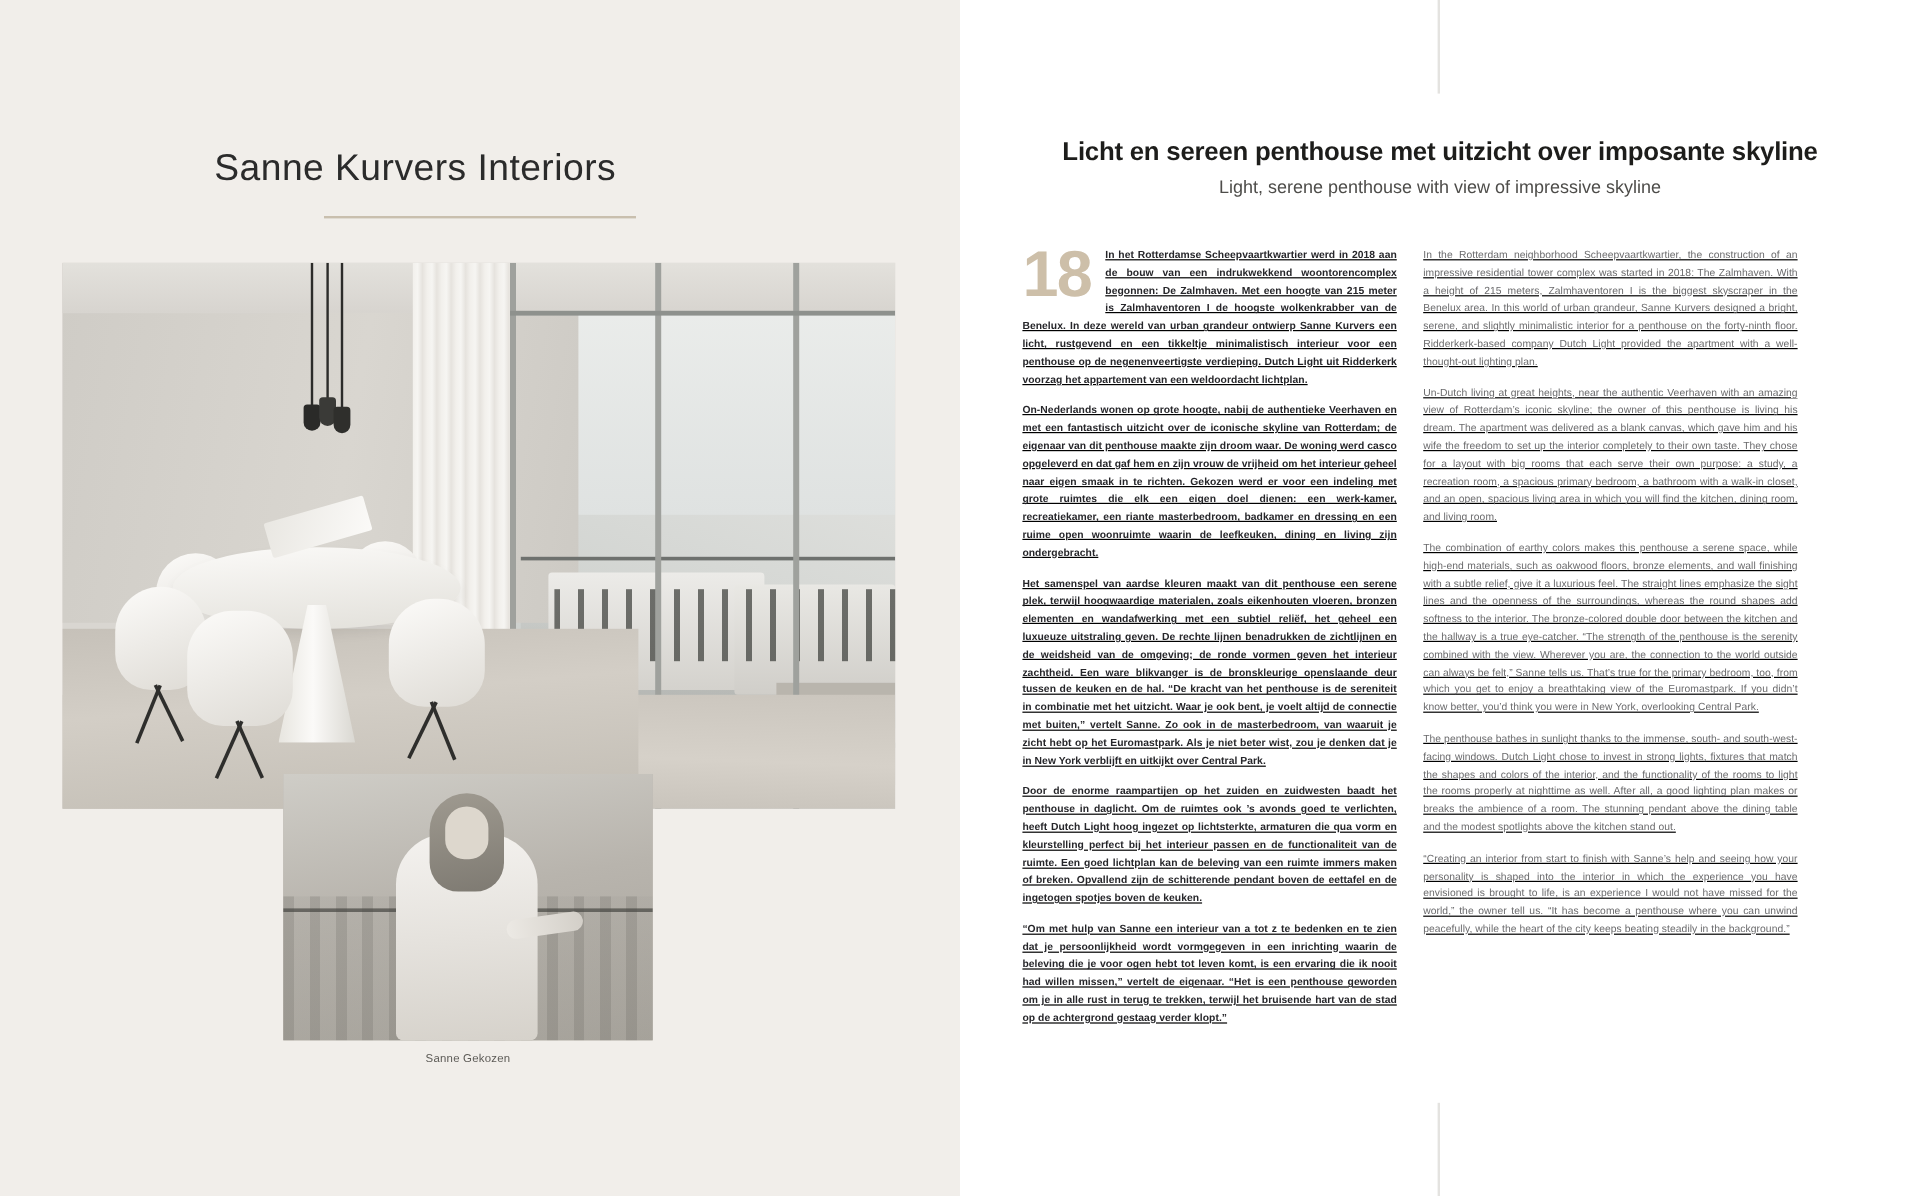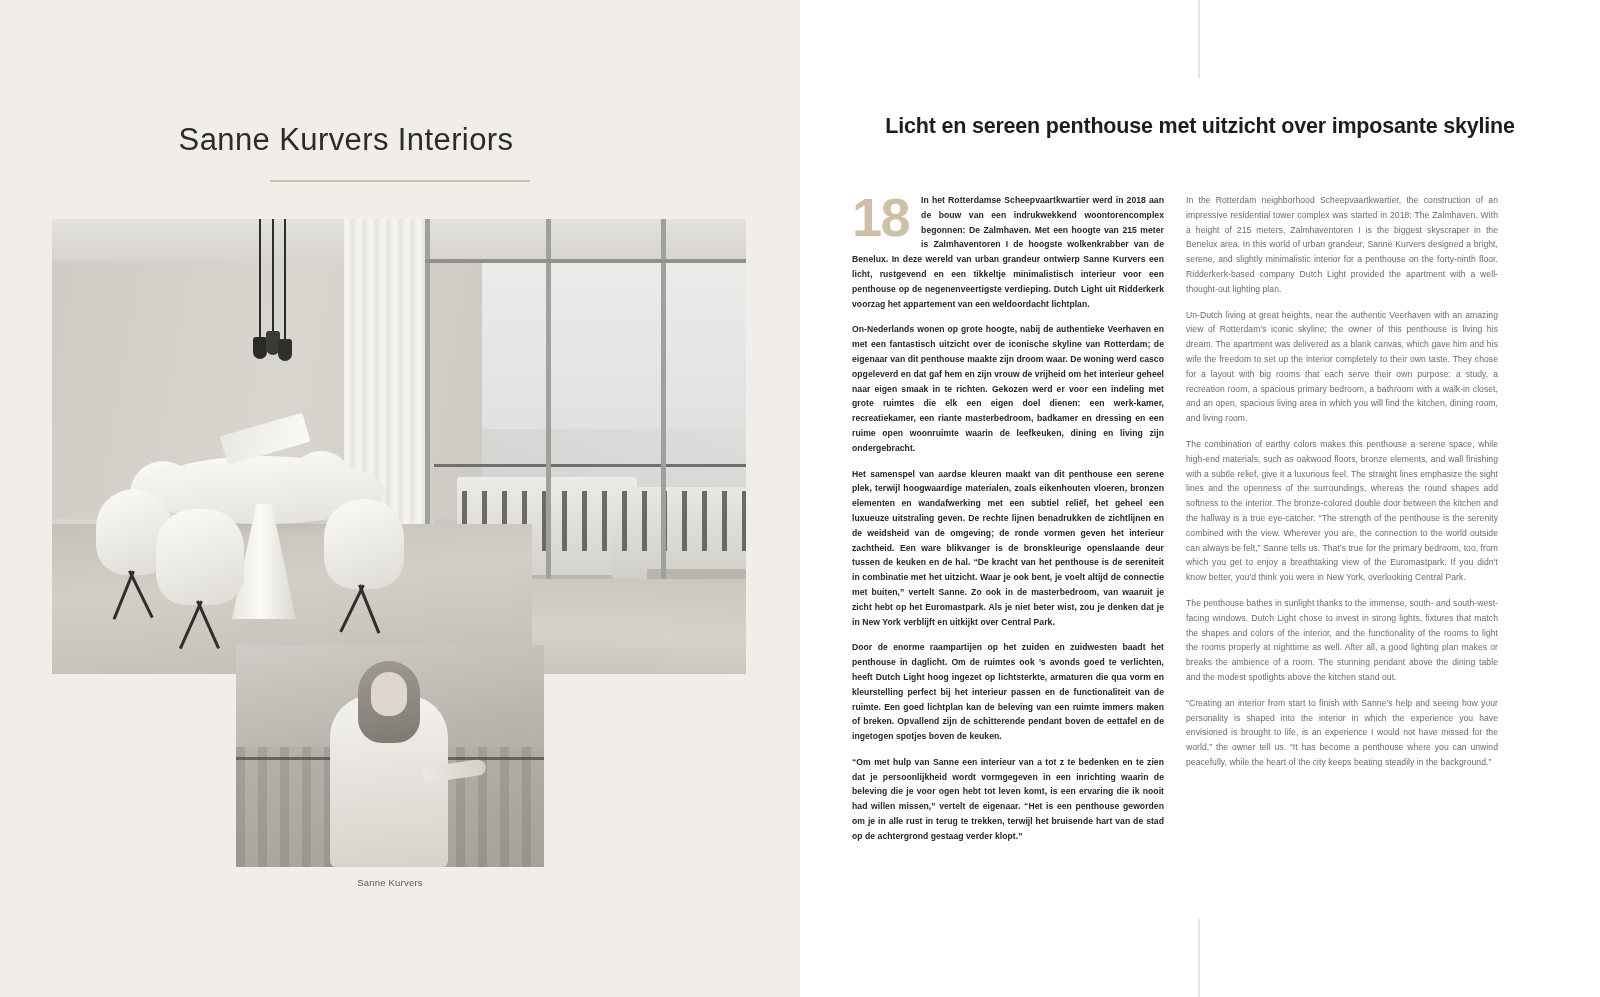--- a/index.html
+++ b/index.html
@@ -256,22 +256,23 @@
   }
 
   #columns {
     position: absolute;
     left: 0; top: 193px;
     width: 800px;
   }
 
   .column {
     position: absolute;
-    top: 0;
+    top: 12px;
     width: 312px;
+    text-decoration: underline;
   }
   #col-nl { left: 52px; }
   #col-en { left: 386px; }
 
   .column p {
     text-align: justify;
     margin-bottom: 11px;
   }
 
   #col-nl p {
@@ -361,29 +362,30 @@
     <div id="portrait-photo">
       <div class="pp-bg"></div>
       <div class="pp-city"></div>
       <div class="pp-rail"></div>
       <div class="pp-body"></div>
       <div class="pp-arm"></div>
       <div class="pp-hair"></div>
       <div class="pp-face"></div>
     </div>
 
-    <div id="photo-caption">Sanne Kurvers</div>
+    <div id="photo-caption">Sanne Gekozen</div>
   </div>
 
   <div id="right-page">
 
     <div class="guide-line" id="guide-top"></div>
     <div class="guide-line" id="guide-bottom"></div>
 
     <h2 id="article-headline">Licht en sereen penthouse met uitzicht over imposante skyline</h2>
+    <div id="article-subhead">Light, serene penthouse with view of impressive skyline</div>
 
     <div id="columns">
 
       <div class="column" id="col-nl">
         <p><span id="dropcap">18</span><span>In het Rotterdamse Scheepvaartkwartier werd in 2018 aan de bouw van een indrukwekkend woontorencomplex begonnen: De Zalmhaven. Met een hoogte van 215 meter is Zalmhaventoren I de hoogste wolkenkrabber van de Benelux. In deze wereld van urban grandeur ontwierp Sanne Kurvers een licht, rustgevend en een tikkeltje minimalistisch interieur voor een penthouse op de negenenveertigste verdieping. Dutch Light uit Ridderkerk voorzag het appartement van een weldoordacht lichtplan.</span></p>
         <p>On-Nederlands wonen op grote hoogte, nabij de authentieke Veerhaven en met een fantastisch uitzicht over de iconische skyline van Rotterdam; de eigenaar van dit penthouse maakte zijn droom waar. De woning werd casco opgeleverd en dat gaf hem en zijn vrouw de vrijheid om het interieur geheel naar eigen smaak in te richten. Gekozen werd er voor een indeling met grote ruimtes die elk een eigen doel dienen: een werk-kamer, recreatiekamer, een riante masterbedroom, badkamer en dressing en een ruime open woonruimte waarin de leefkeuken, dining en living zijn ondergebracht.</p>
         <p>Het samenspel van aardse kleuren maakt van dit penthouse een serene plek, terwijl hoogwaardige materialen, zoals eikenhouten vloeren, bronzen elementen en wandafwerking met een subtiel reliëf, het geheel een luxueuze uitstraling geven. De rechte lijnen benadrukken de zichtlijnen en de weidsheid van de omgeving; de ronde vormen geven het interieur zachtheid. Een ware blikvanger is de bronskleurige openslaande deur tussen de keuken en de hal. “De kracht van het penthouse is de sereniteit in combinatie met het uitzicht. Waar je ook bent, je voelt altijd de connectie met buiten,” vertelt Sanne. Zo ook in de masterbedroom, van waaruit je zicht hebt op het Euromastpark. Als je niet beter wist, zou je denken dat je in New York verblijft en uitkijkt over Central Park.</p>
         <p>Door de enorme raampartijen op het zuiden en zuidwesten baadt het penthouse in daglicht. Om de ruimtes ook ’s avonds goed te verlichten, heeft Dutch Light hoog ingezet op lichtsterkte, armaturen die qua vorm en kleurstelling perfect bij het interieur passen en de functionaliteit van de ruimte. Een goed lichtplan kan de beleving van een ruimte immers maken of breken. Opvallend zijn de schitterende pendant boven de eettafel en de ingetogen spotjes boven de keuken.</p>
         <p>“Om met hulp van Sanne een interieur van a tot z te bedenken en te zien dat je persoonlijkheid wordt vormgegeven in een inrichting waarin de beleving die je voor ogen hebt tot leven komt, is een ervaring die ik nooit had willen missen,” vertelt de eigenaar. “Het is een penthouse geworden om je in alle rust in terug te trekken, terwijl het bruisende hart van de stad op de achtergrond gestaag verder klopt.”</p>
       </div>

